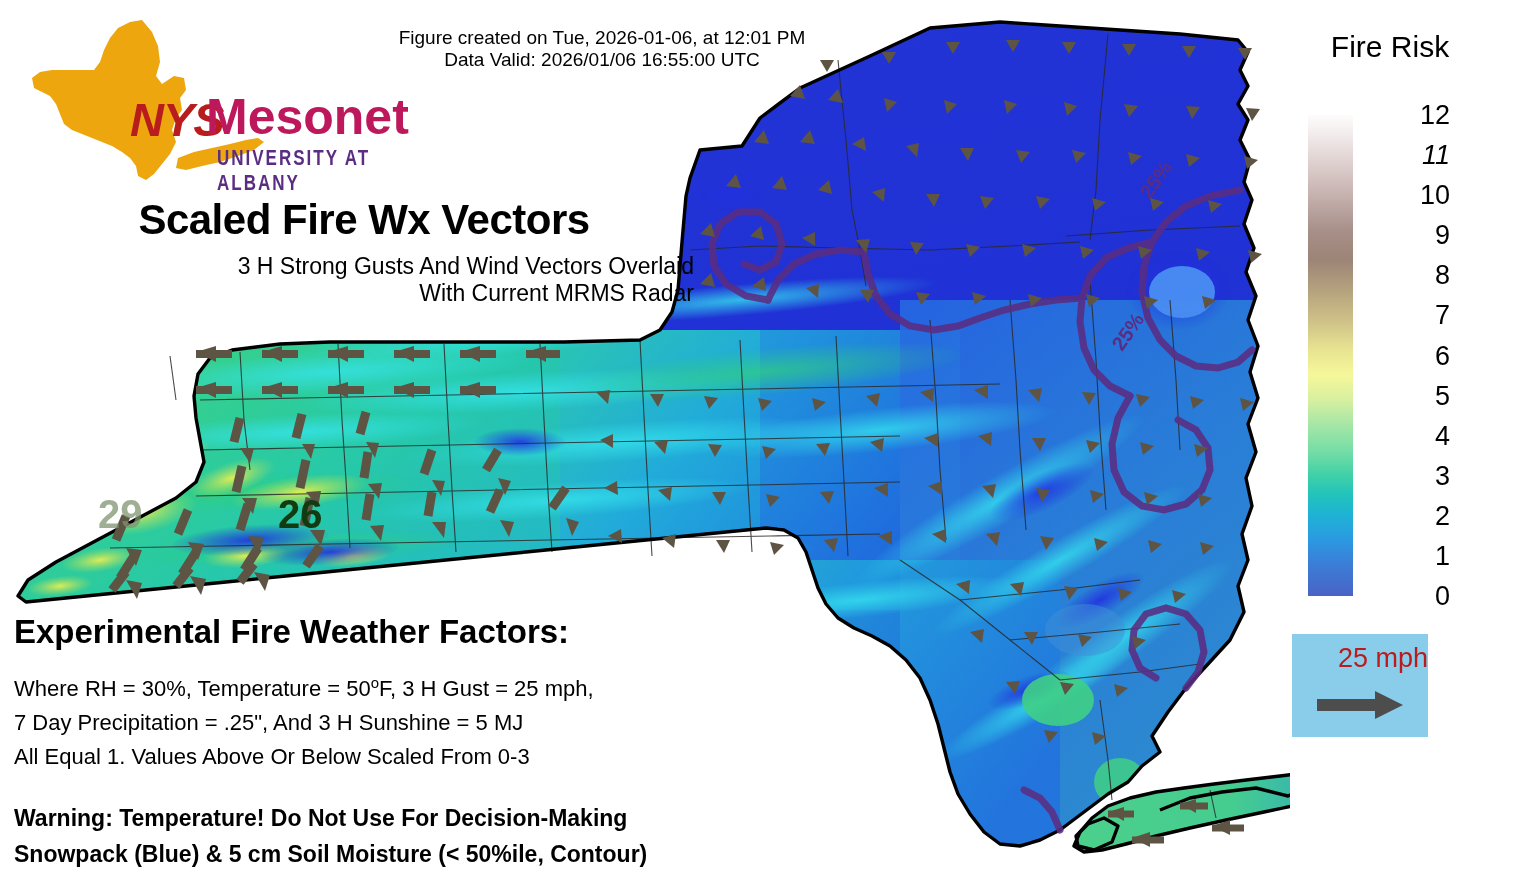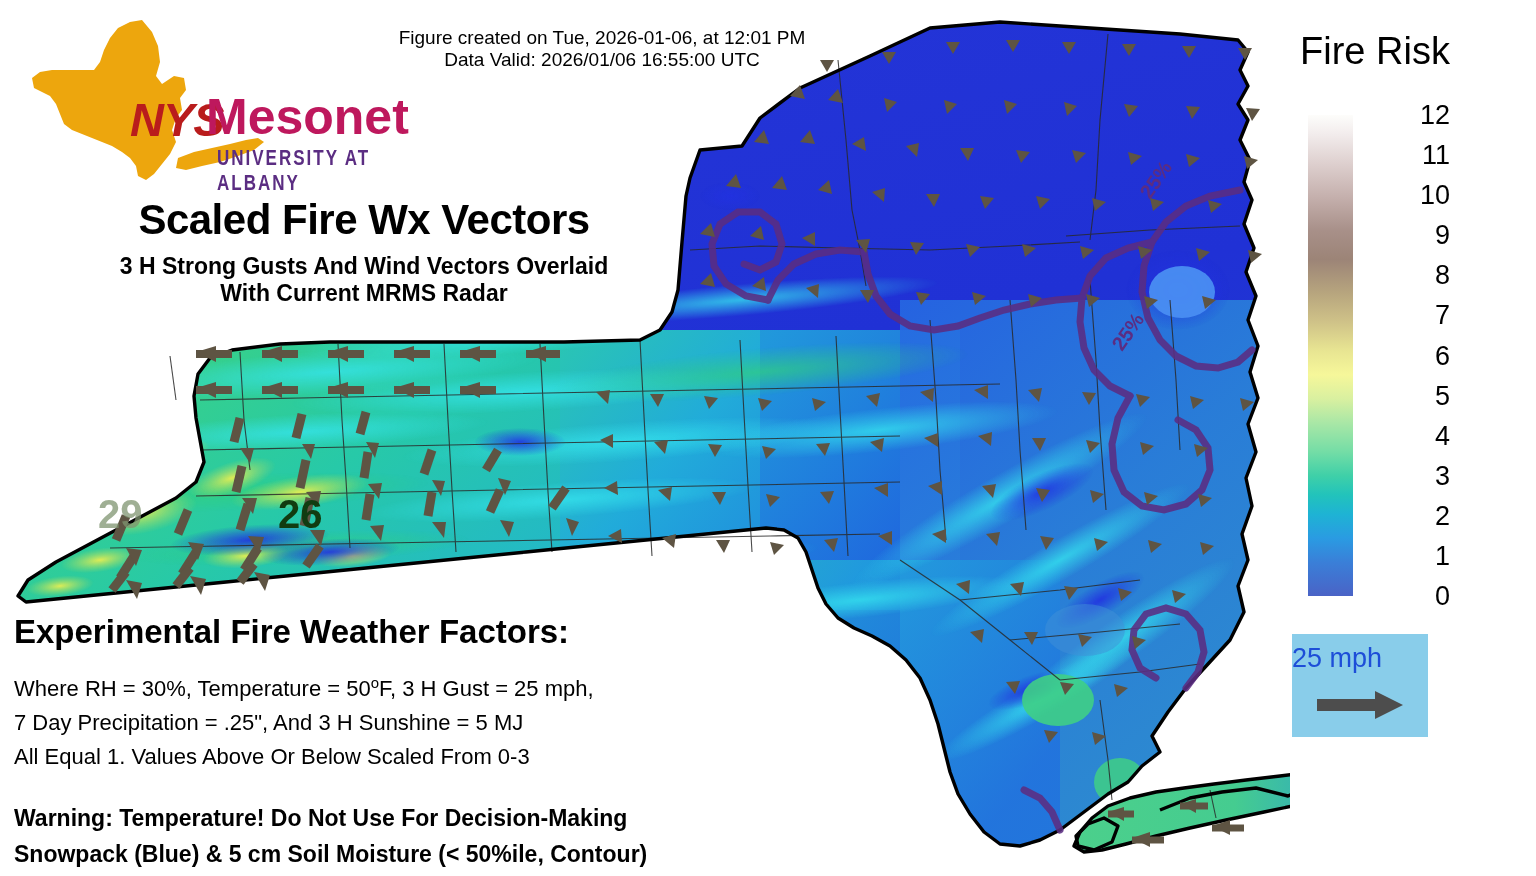--- a/index.html
+++ b/index.html
@@ -19,52 +19,52 @@
       transform:scaleY(1.25);transform-origin:left top;
       font-family:"Liberation Sans",sans-serif;}
 
   
   #header{position:absolute;left:352px;top:27px;width:500px;text-align:center;
       font-size:19px;line-height:1.18;}
 
   
   #title-main{position:absolute;left:44px;top:196px;width:640px;text-align:center;
       font-size:42px;font-weight:bold;letter-spacing:-0.5px;}
-  #subtitle{position:absolute;left:34px;top:253px;width:660px;text-align:center;
-      font-size:23px;font-weight:bold;line-height:1.18;}
+  #subtitle{position:absolute;left:34px;top:253px;width:660px;text-align:right;
+      font-size:23px;font-weight:normal;line-height:1.18;}
 
   
   #factors-head{position:absolute;left:14px;top:613px;font-size:33px;font-weight:bold;}
   #factors-body{position:absolute;left:14px;top:672px;font-size:22px;line-height:1.55;}
   #warn{position:absolute;left:14px;top:800px;font-size:23px;font-weight:bold;
       line-height:1.58;}
   sup.deg{font-size:0.68em;vertical-align:super;line-height:0;}
 
   
   #map-wrap{position:absolute;left:0;top:0;width:1290px;height:876px;}
   #map-wrap svg{position:absolute;left:0;top:0;}
 
   
-  #cb-title{position:absolute;left:1300px;top:30px;width:180px;
-      font-size:38px;}
+  #cb-title{position:absolute;left:1300px;top:30px;width:180px;text-align:center;
+      font-size:30px;}
   #cbar{position:absolute;left:1308px;top:115px;width:45px;height:481px;
       background:linear-gradient(to bottom,
         #fdfdfb 0%, #f2ecec 4%, #ded0cf 10%, #c5b0ad 17%,
         #a89089 24%, #9c8477 30%, #b7a57e 37%, #cfc288 43%,
         #e8e592 49%, #f6f79a 54%, #d9f0a0 59%, #a9e7a6 64%,
         #74dda6 70%, #3fd0a8 75%, #22c3bb 79%, #1eb3d4 83%,
         #2a9be2 88%, #3a7fd8 93%, #4a63c6 100%);}
   #cb-ticks{position:absolute;left:1400px;top:104px;width:60px;height:506px;}
   #cb-ticks span{position:absolute;right:10px;font-size:27px;line-height:1;}
 
   
   #windbox{position:absolute;left:1292px;top:634px;width:136px;height:103px;
       background:#89cdea;}
-  #windbox .lbl{position:absolute;left:0;top:9px;width:136px;text-align:left;
-      font-size:27px;color:#1d4ed8;}
+  #windbox .lbl{position:absolute;left:0;top:9px;width:136px;text-align:right;
+      font-size:27px;color:#b91c1c;}
   #windbox .arrow{position:absolute;left:25px;top:56px;}
 </style>
 </head>
 <body>
 
 <div id="map-wrap">
 <svg width="1290" height="876" viewBox="0 0 1290 876">
   <defs>
 
     <linearGradient id="gNorth" x1="0" y1="0" x2="0.35" y2="1">
@@ -565,21 +565,21 @@
 </div>
 <div id="warn">
   <div>Warning: Temperature! Do Not Use For Decision-Making</div>
   <div>Snowpack (Blue) &amp; 5 cm Soil Moisture (&lt; 50%ile, Contour)</div>
 </div>
 
 <div id="cb-title">Fire Risk</div>
 <div id="cbar"></div>
 <div id="cb-ticks">
     <span style="top: -2px; margin-left: 14px;">12</span>
-    <span style="top: 38.0833px;">11</span>
+    <span style="top: 38.0833px; font-style: italic;">11</span>
     <span style="top: 78.1667px; text-align: center;">10</span>
     <span style="top: 118.25px;">9</span>
     <span style="top: 158.333px;">8</span>
     <span style="top: 198.417px;">7</span>
     <span style="top: 238.5px;">6</span>
     <span style="top: 278.583px;">5</span>
     <span style="top: 318.667px;">4</span>
     <span style="top: 358.75px;">3</span>
     <span style="top: 398.833px;">2</span>
     <span style="top: 438.917px;">1</span>

